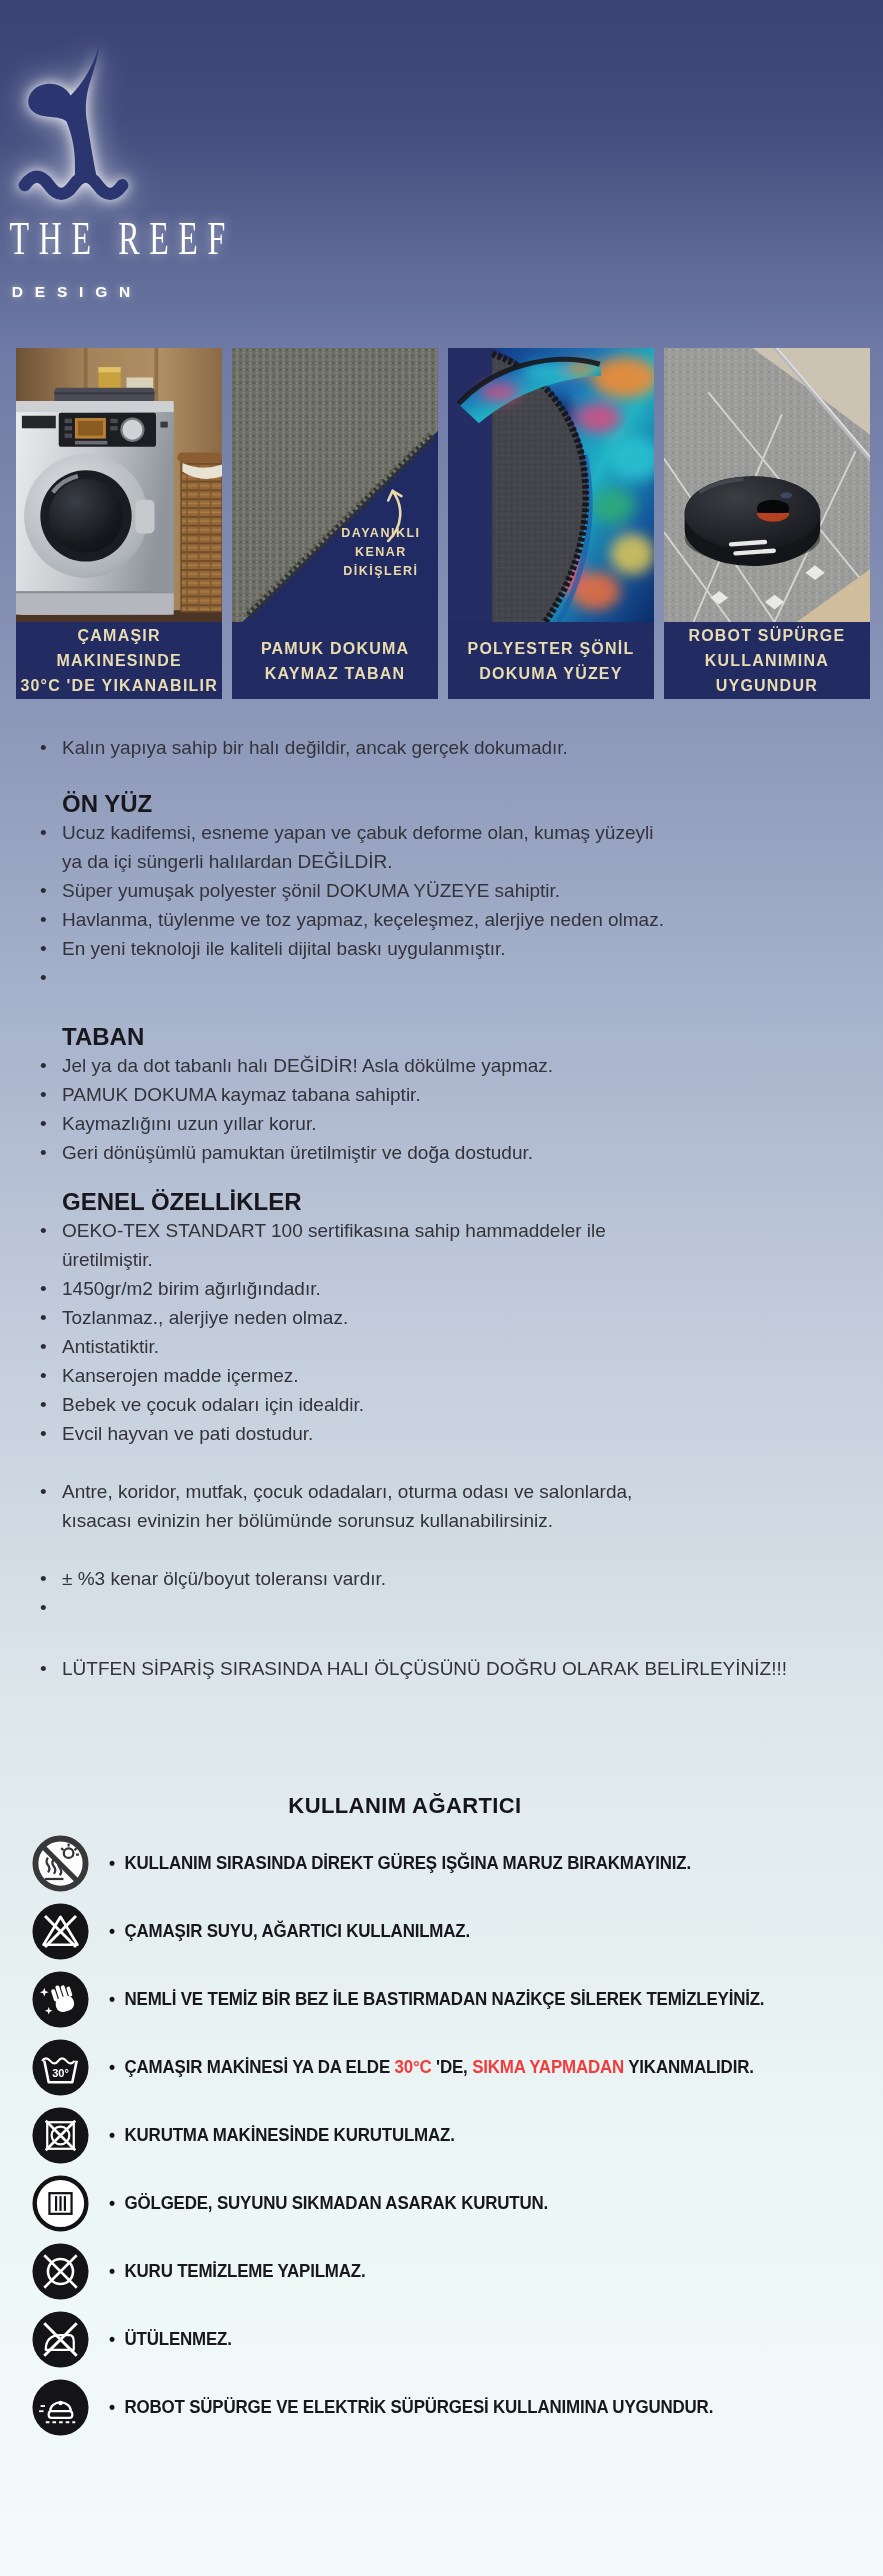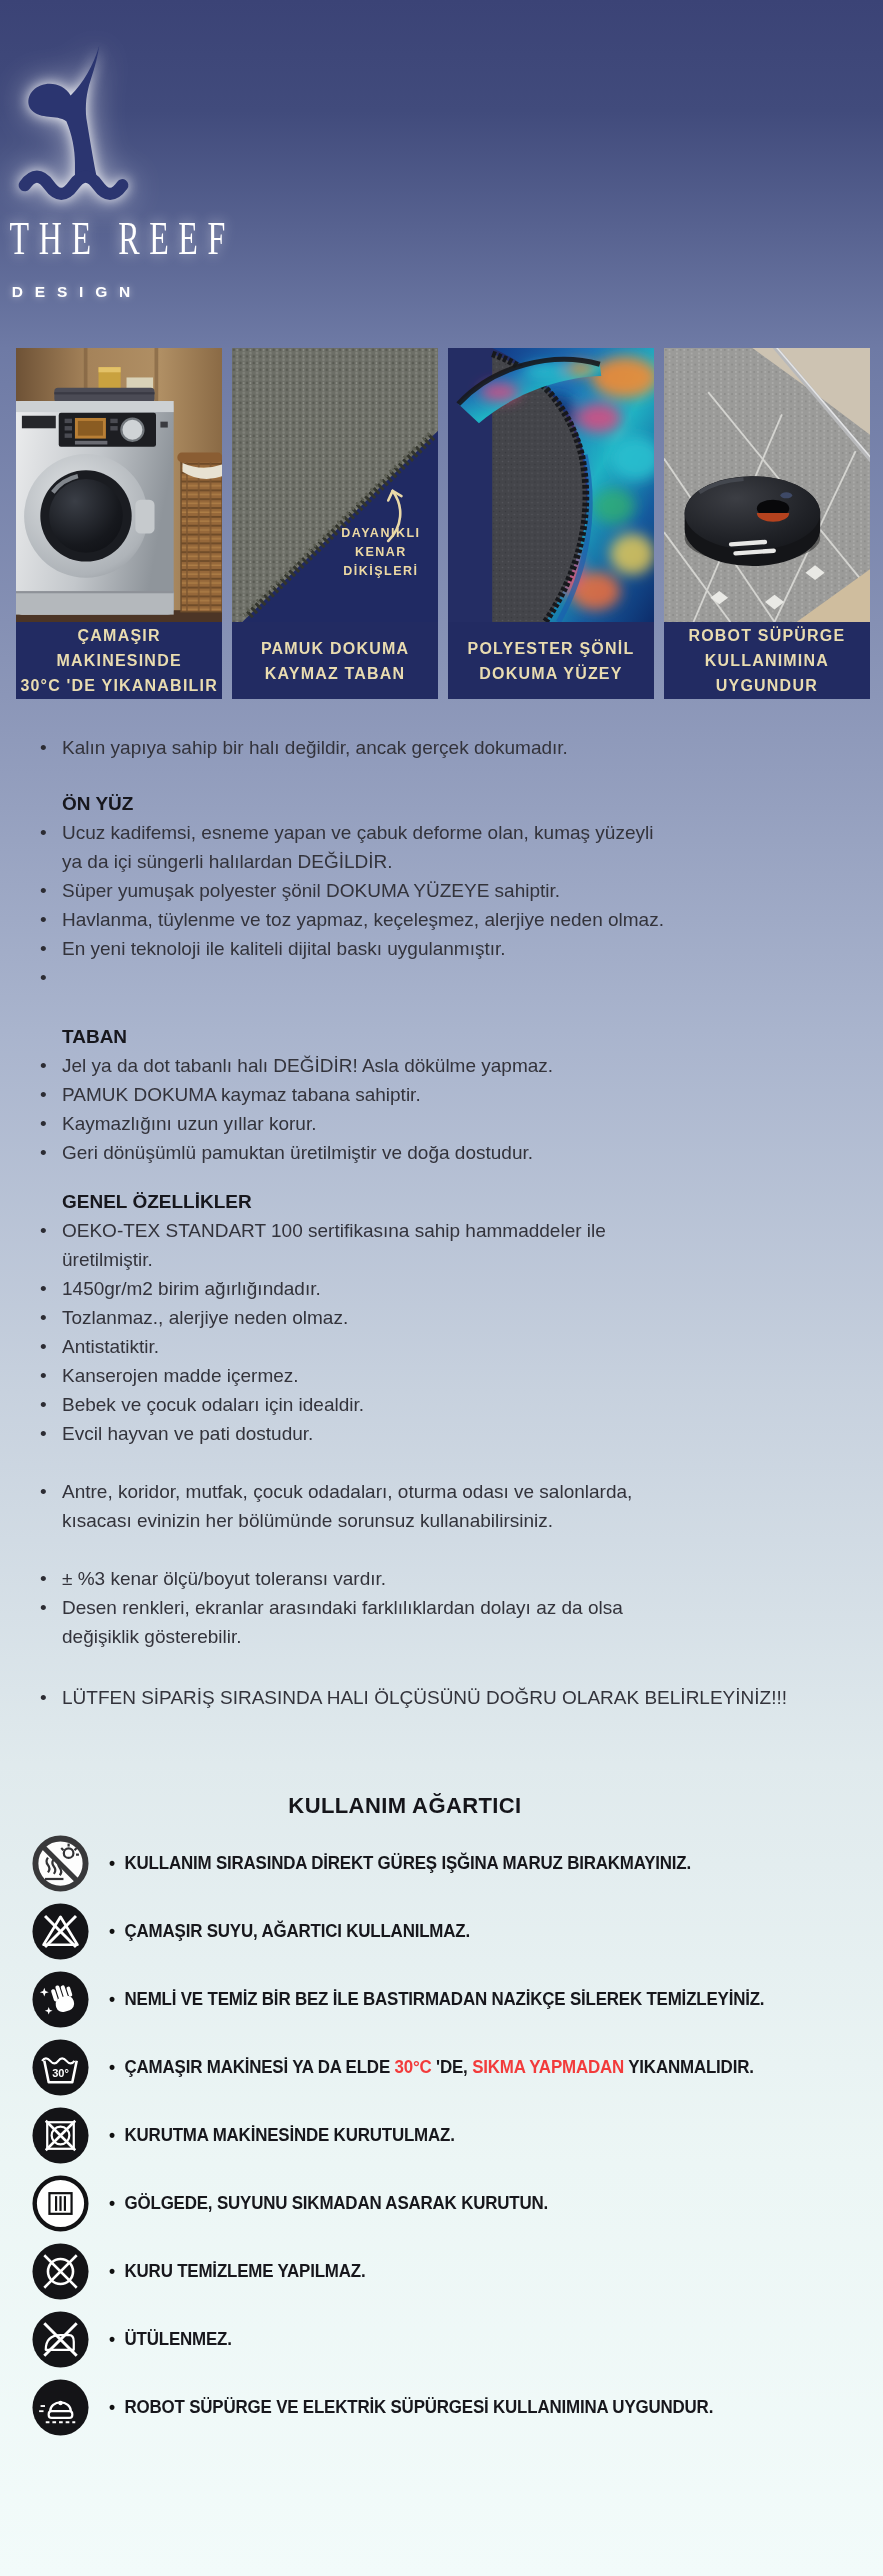--- a/index.html
+++ b/index.html
@@ -31,21 +31,21 @@
     text-align:center;color:#e9dcb0;font-weight:700;font-size:16px;line-height:25px;
     letter-spacing:1.2px;white-space:pre-line;}
   .overlay-label{
     position:absolute;left:84px;bottom:41px;width:130px;text-align:center;
     color:#ecd9a4;font-weight:700;font-size:12.5px;line-height:19px;letter-spacing:1.5px;white-space:pre-line;}
   
   .features{position:absolute;top:733px;left:40px;width:813px;color:#33333b;font-size:19px;line-height:29px;}
   .f-item{display:flex;}
   .f-item .dot{flex:none;width:22px;color:#2c2c33;}
   .f-item .txt{white-space:pre-line;}
-  .heading{font-weight:800;color:#17171d;font-size:19px;margin-left:22px;}
+  .heading{font-weight:800;color:#17171d;font-size:24px;margin-left:22px;}
   .mt37{margin-top:27px}.mt38{margin-top:20px}.mt39{margin-top:29px}
   .mt40{margin-top:29px}.mt41{margin-top:30px}.mt43{margin-top:32px}
   
   .care{position:absolute;top:1793px;left:0;width:883px;}
   .care-title{width:810px;text-align:center;font-weight:800;font-size:22px;color:#15151a;letter-spacing:0.4px;}
   .care-rows{margin-top:10.3px;}
   .care-row{display:flex;align-items:center;height:68px;padding-left:31px;}
   .cicon{width:59px;height:59px;flex:none;}
   .care-line{display:flex;align-items:center;transform:scaleX(.92);transform-origin:left center;white-space:nowrap;}
   .care-bullet{margin-left:20.6px;margin-right:10.3px;font-size:19px;color:#111;font-weight:800;}
@@ -354,22 +354,20 @@
         <span class="txt">Antre, koridor, mutfak, çocuk odadaları, oturma odası ve salonlarda,
 kısacası evinizin her bölümünde sorunsuz kullanabilirsiniz.</span>
       </div>
 
     <div class="f-item mt40">
         <span class="dot">•</span>
         <span class="txt">± %3 kenar ölçü/boyut toleransı vardır.</span>
       </div>
     <div class="f-item">
         <span class="dot">•</span>
-        <span class="txt">Desen renkleri, ekranlar arasındaki farklılıklardan dolayı az da olsa
-değişiklik gösterebilir.</span>
       </div>
 
     <div class="f-item mt43">
         <span class="dot">•</span>
         <span class="txt">LÜTFEN SİPARİŞ SIRASINDA HALI ÖLÇÜSÜNÜ DOĞRU OLARAK BELİRLEYİNİZ!!!</span>
       </div>
   </div>
 
   <div class="care">
     <div class="care-title">KULLANIM AĞARTICI</div>

